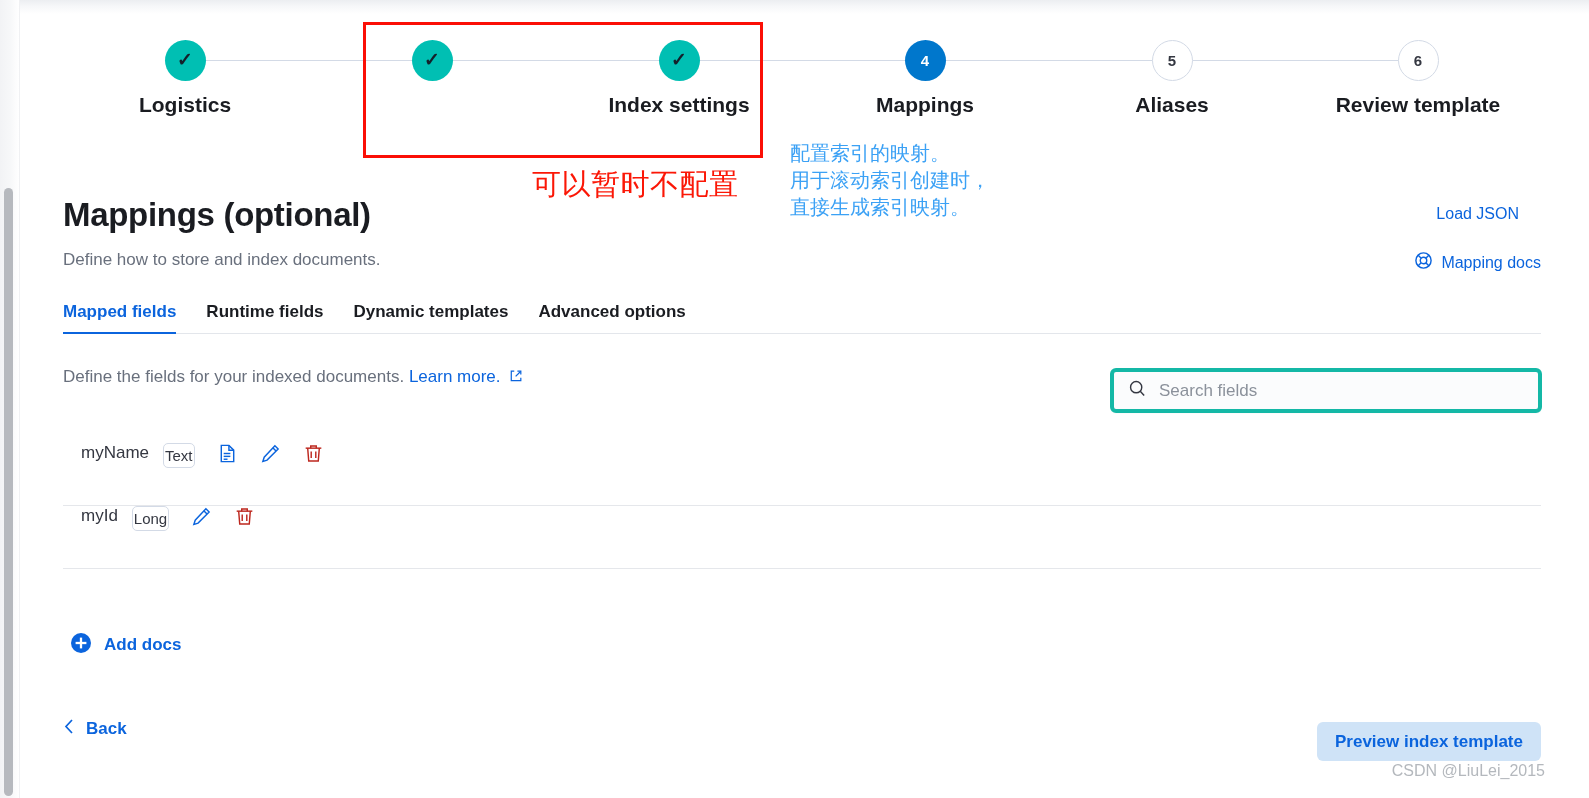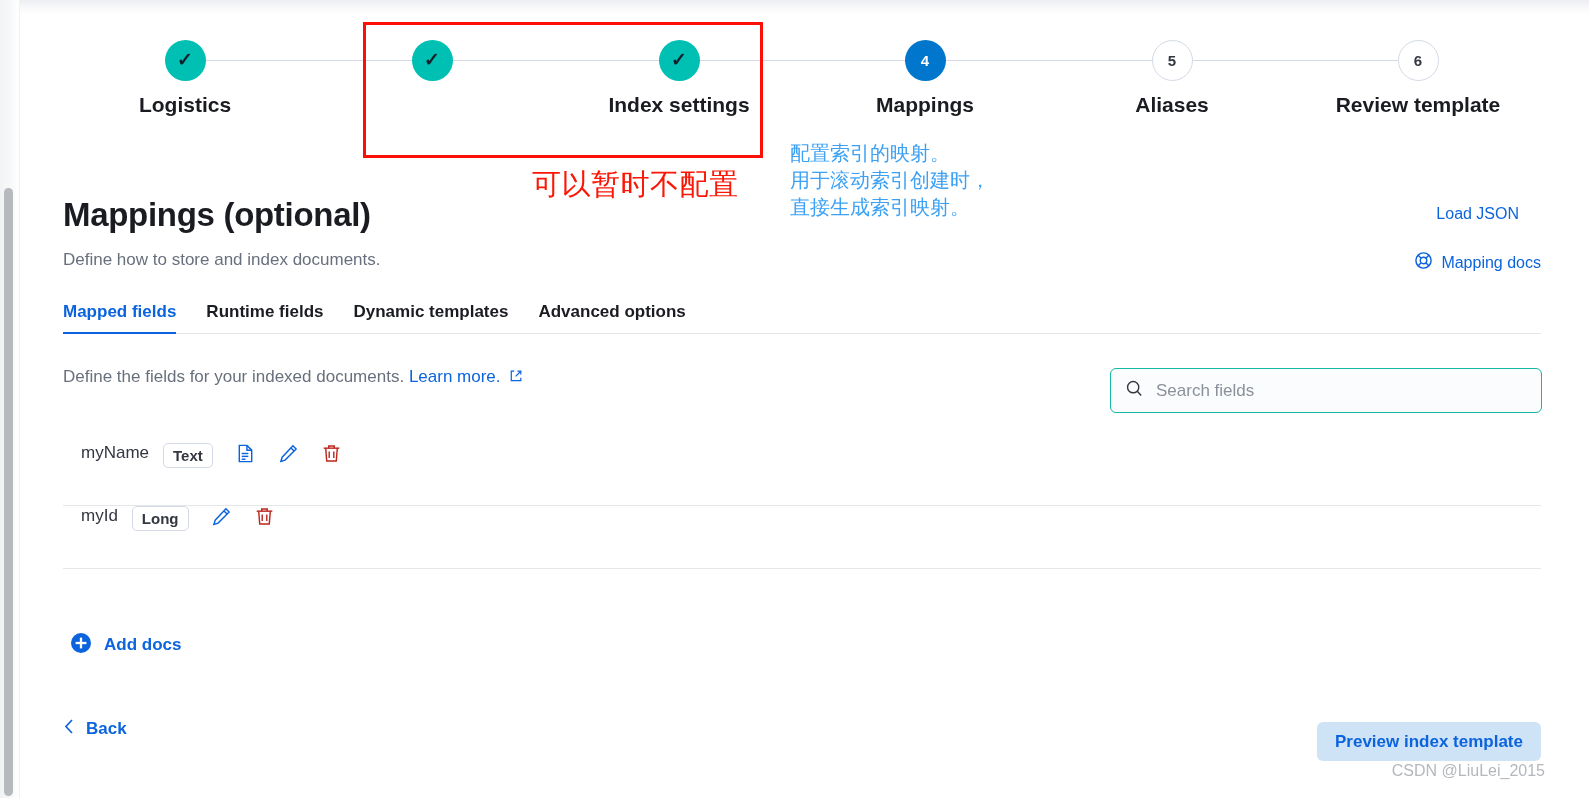--- a/index.html
+++ b/index.html
@@ -128,21 +128,21 @@
   .desc-row {
     position: absolute; left: 63px; top: 367px;
     font-size: 17px; color: #69707d;
   }
   .desc-row .inline-link { color: #0b64dd; cursor: pointer; }
   .ext-icon { display: inline-block; vertical-align: -1px; margin-left: 4px; }
 
   .search-box {
     position: absolute; left: 1110px; top: 368px;
     width: 432px; height: 45px;
-    background: #fbfcfd; border: 1px solid #14b8a6; border-radius: 6px;
+    background: #fbfcfd; border: 4px solid #14b8a6; border-radius: 6px;
     display: flex; align-items: center; padding: 0 14px; gap: 12px;
     box-shadow: 0 1px 1px rgba(0,0,0,0.02);
   }
   .search-box input {
     border: none; outline: none; background: transparent;
     font-size: 17px; color: #69707d;
     font-family: "Liberation Sans", sans-serif;
     width: 100%;
   }
   .search-box input::placeholder { color: #8b919b; }
@@ -151,23 +151,22 @@
   .fields { position: absolute; left: 63px; top: 443px; width: 1478px; }
   .field-row {
     height: 63px; display: flex; align-items: flex-start;
     border-bottom: 1px solid #e5e7eb;
     padding-left: 18px;
   }
   .field-name { font-size: 17px; color: #343741; margin-right: 14px; }
   .field-type {
     font-size: 15px; color: #343741;
     border: 1px solid #d3dae6; border-radius: 5px;
-    padding: 3px 9px; background: #ffffff;
+    padding: 3px 1px; background: #ffffff;
     margin-right: 22px;
-    font-weight: bold;
   }
   .row-icons { display: flex; align-items: center; gap: 22px; }
   .icon-btn { cursor: pointer; display: flex; align-items: center; line-height: 0; }
 
   
   .add-field {
     position: absolute; left: 70px; top: 632px;
     display: flex; align-items: center; gap: 12px;
     cursor: pointer;
   }

